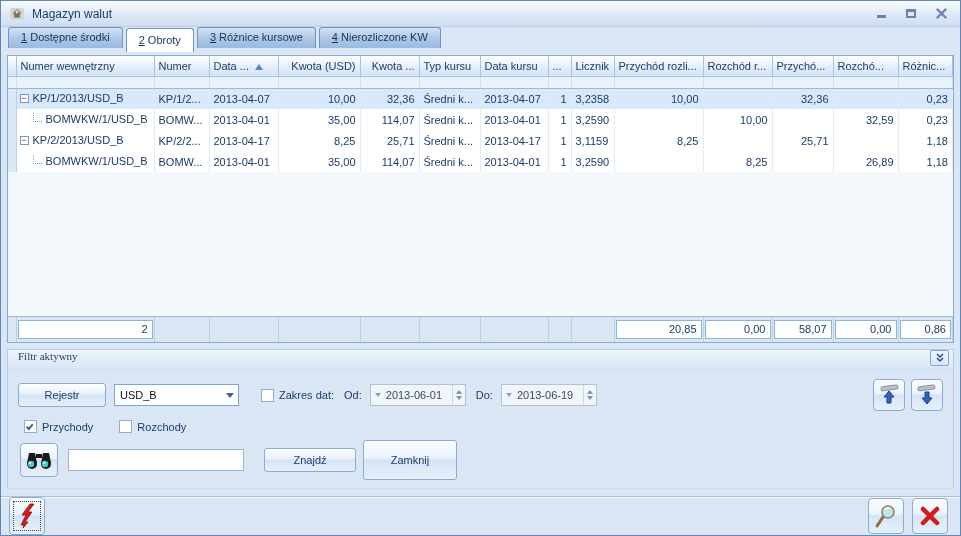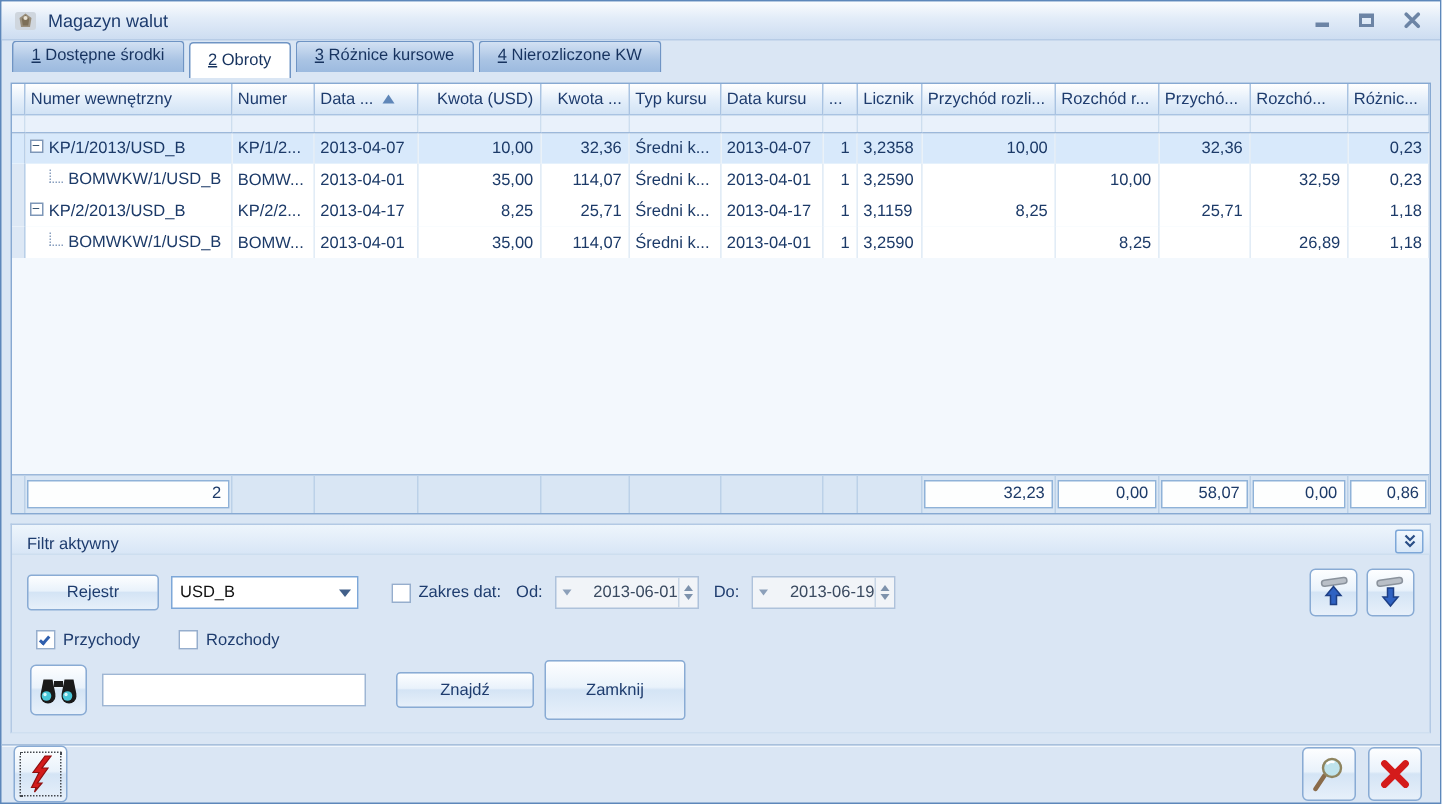--- a/index.html
+++ b/index.html
@@ -97,23 +97,24 @@
   
   .sumwrap { flex:0 0 26px; border-top:1px solid #9cb8da; background:#d9e6f4; }
   table.sumtable td { height:25px; background:#d9e6f4; border-right:1px solid #bcd1e8; padding:2px 1px; }
   .sumbox {
     height:19px; line-height:17px; background:#fdfefe;
     border:1px solid #8fb2d8; padding:0 4px; text-align:right; color:#1c3a68;
   }
   
   .filterpanel { flex:0 0 123px; margin:6px 6px 0 6px; border:1px solid #b3c9e4; border-bottom-color:#cfdff0; }
   .filterhead {
-    height:20px; display:flex; align-items:flex-end; padding:0 4px 0 10px;
+    height:20px; display:flex; align-items:flex-start; padding:0 4px 0 10px;
     background:linear-gradient(#eef5fc,#d8e6f6);
     border-bottom:1px solid #cddeef;
+    font-family:Liberation Serif, serif;
   }
   .chevbtn {
     margin-left:auto; width:19px; height:16px;
     border:1px solid #7da7d8; border-radius:2px;
     background:linear-gradient(#f2f8fe,#d8e7f7);
     display:flex; align-items:center; justify-content:center; cursor:default;
   }
   .frow1 { display:flex; align-items:center; padding:9px 10px 0 10px; }
   .frow2 { display:flex; align-items:center; padding:9px 10px 0 16px; }
   .frow3 { display:flex; align-items:center; padding:7px 10px 8px 12px; }
@@ -135,21 +136,21 @@
   .cb { width:13px; height:13px; background:#fff; border:1px solid #96aecd; display:inline-flex; align-items:center; justify-content:center; }
   .cb .mark { display:none; width:7px; height:4px; border-left:2px solid #2f5fae; border-bottom:2px solid #2f5fae; transform:rotate(-48deg) translate(0,-1px); }
   .cb.checked .mark { display:block; }
   .cblabel { margin-left:5px; }
   .datefield {
     width:96px; height:22px; margin-left:8px;
     background:#f1f4f8; border:1px solid #aec2db;
     display:flex; align-items:center; cursor:default; color:#3a4a60;
   }
   .datefield .dd { width:15px; display:flex; align-items:center; justify-content:center; }
-  .datefield .val { flex:1; text-align:right; }
+  .datefield .val { flex:1; text-align:left; }
   .spinner { width:13px; height:100%; display:flex; flex-direction:column; align-items:center; justify-content:center; gap:2px; border-left:1px solid #c8d6e6; }
   .spin-up { width:0;height:0;border-left:3px solid transparent;border-right:3px solid transparent;border-bottom:4px solid #7d92ac; }
   .spin-dn { width:0;height:0;border-left:3px solid transparent;border-right:3px solid transparent;border-top:4px solid #7d92ac; }
   .lbl { margin-left:10px; }
   .rollers { margin-left:auto; display:flex; gap:6px; }
   .rollbtn { width:32px; height:32px; border-radius:4px; }
   .binocbtn { width:38px; height:34px; border-radius:4px; }
   .searchinput {
     width:176px; height:22px; margin-left:10px;
     border:1px solid #9eb6d4; background:#fff; padding:0 4px;
@@ -359,21 +360,21 @@
               </td>
           <td></td>
               <td></td>
               <td></td>
           <td></td>
               <td></td>
               <td></td>
           <td></td>
               <td></td>
           <td>
-                <div class="sumbox">32,23</div>
+                <div class="sumbox">20,85</div>
               </td>
           <td>
                 <div class="sumbox">0,00</div>
               </td>
           <td>
                 <div class="sumbox">58,07</div>
               </td>
           <td>
                 <div class="sumbox">0,00</div>
               </td>

